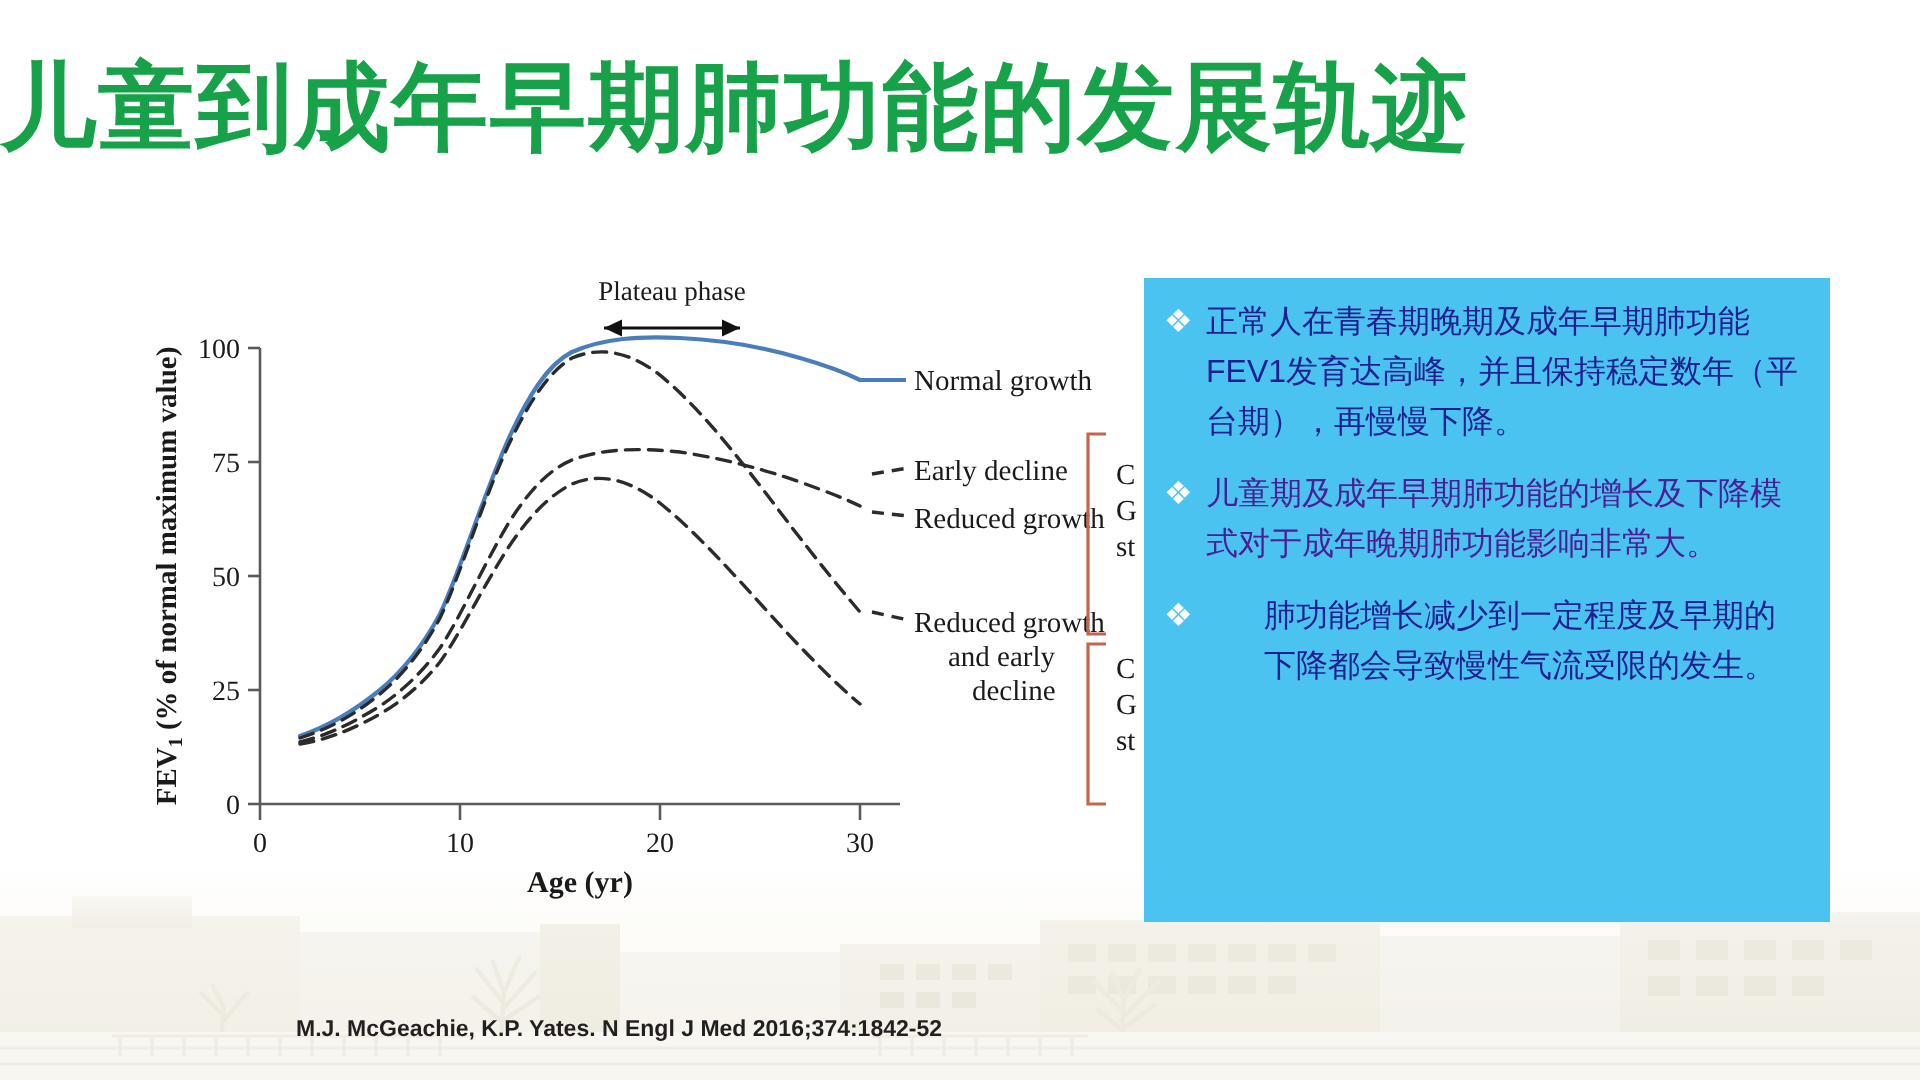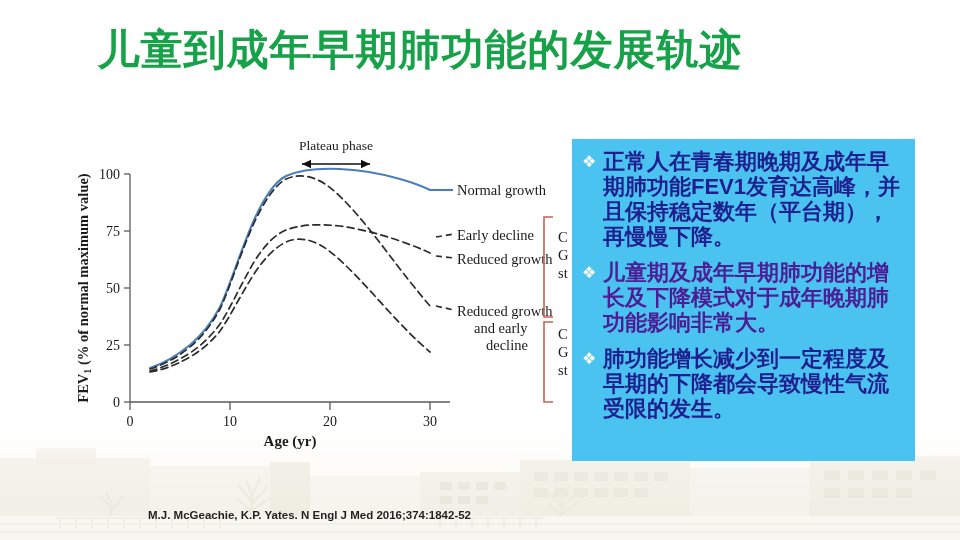--- a/index.html
+++ b/index.html
@@ -14,22 +14,21 @@
   
   #bg-photo{
     position:absolute;left:0;top:432px;width:960px;height:108px;
     overflow:hidden;z-index:0;pointer-events:none;
   }
   #bg-photo svg{display:block;}
 
   
   #slide-title{
     position:absolute;left:0;top:22px;width:840px;
-    text-align:center;
-    font-size:42px;font-weight:bold;
+    font-size:48px;font-weight:bold;
     color:#17A24A;
     letter-spacing:1px;
     z-index:5;
     white-space:nowrap;
   }
 
   
   #figure{
     position:absolute;left:58px;top:134px;width:510px;height:316px;
     z-index:4;
@@ -51,29 +50,29 @@
   .bullet .marker{
     flex:0 0 auto;
     width:21px;
     font-size:16px;
     line-height:25px;
     color:#ffffff;
     text-align:left;
   }
   .bullet .btext{
     flex:1 1 auto;
-    font-size:22px;
-    font-weight:bold;
+    font-size:16px;
+    font-weight:normal;
     line-height:25px;
     letter-spacing:0px;
   }
   .bullet.b1 .btext{color:#1F1F8F;}
   .bullet.b2 .btext{color:#4c1d95;}
   .bullet.b2 .marker{color:#FFFFFF;}
-  .bullet.b3 .btext{color:#1F1F8F;}
+  .bullet.b3 .btext{color:#1F1F8F;margin-left:29px;}
 
   
   #citation{
     position:absolute;left:148px;top:509px;
     font-size:11.5px;font-weight:bold;color:#231f20;
     z-index:7;white-space:nowrap;text-align:center;
   }
 
   
   .ax-txt{font-family:"Liberation Serif", serif;}

